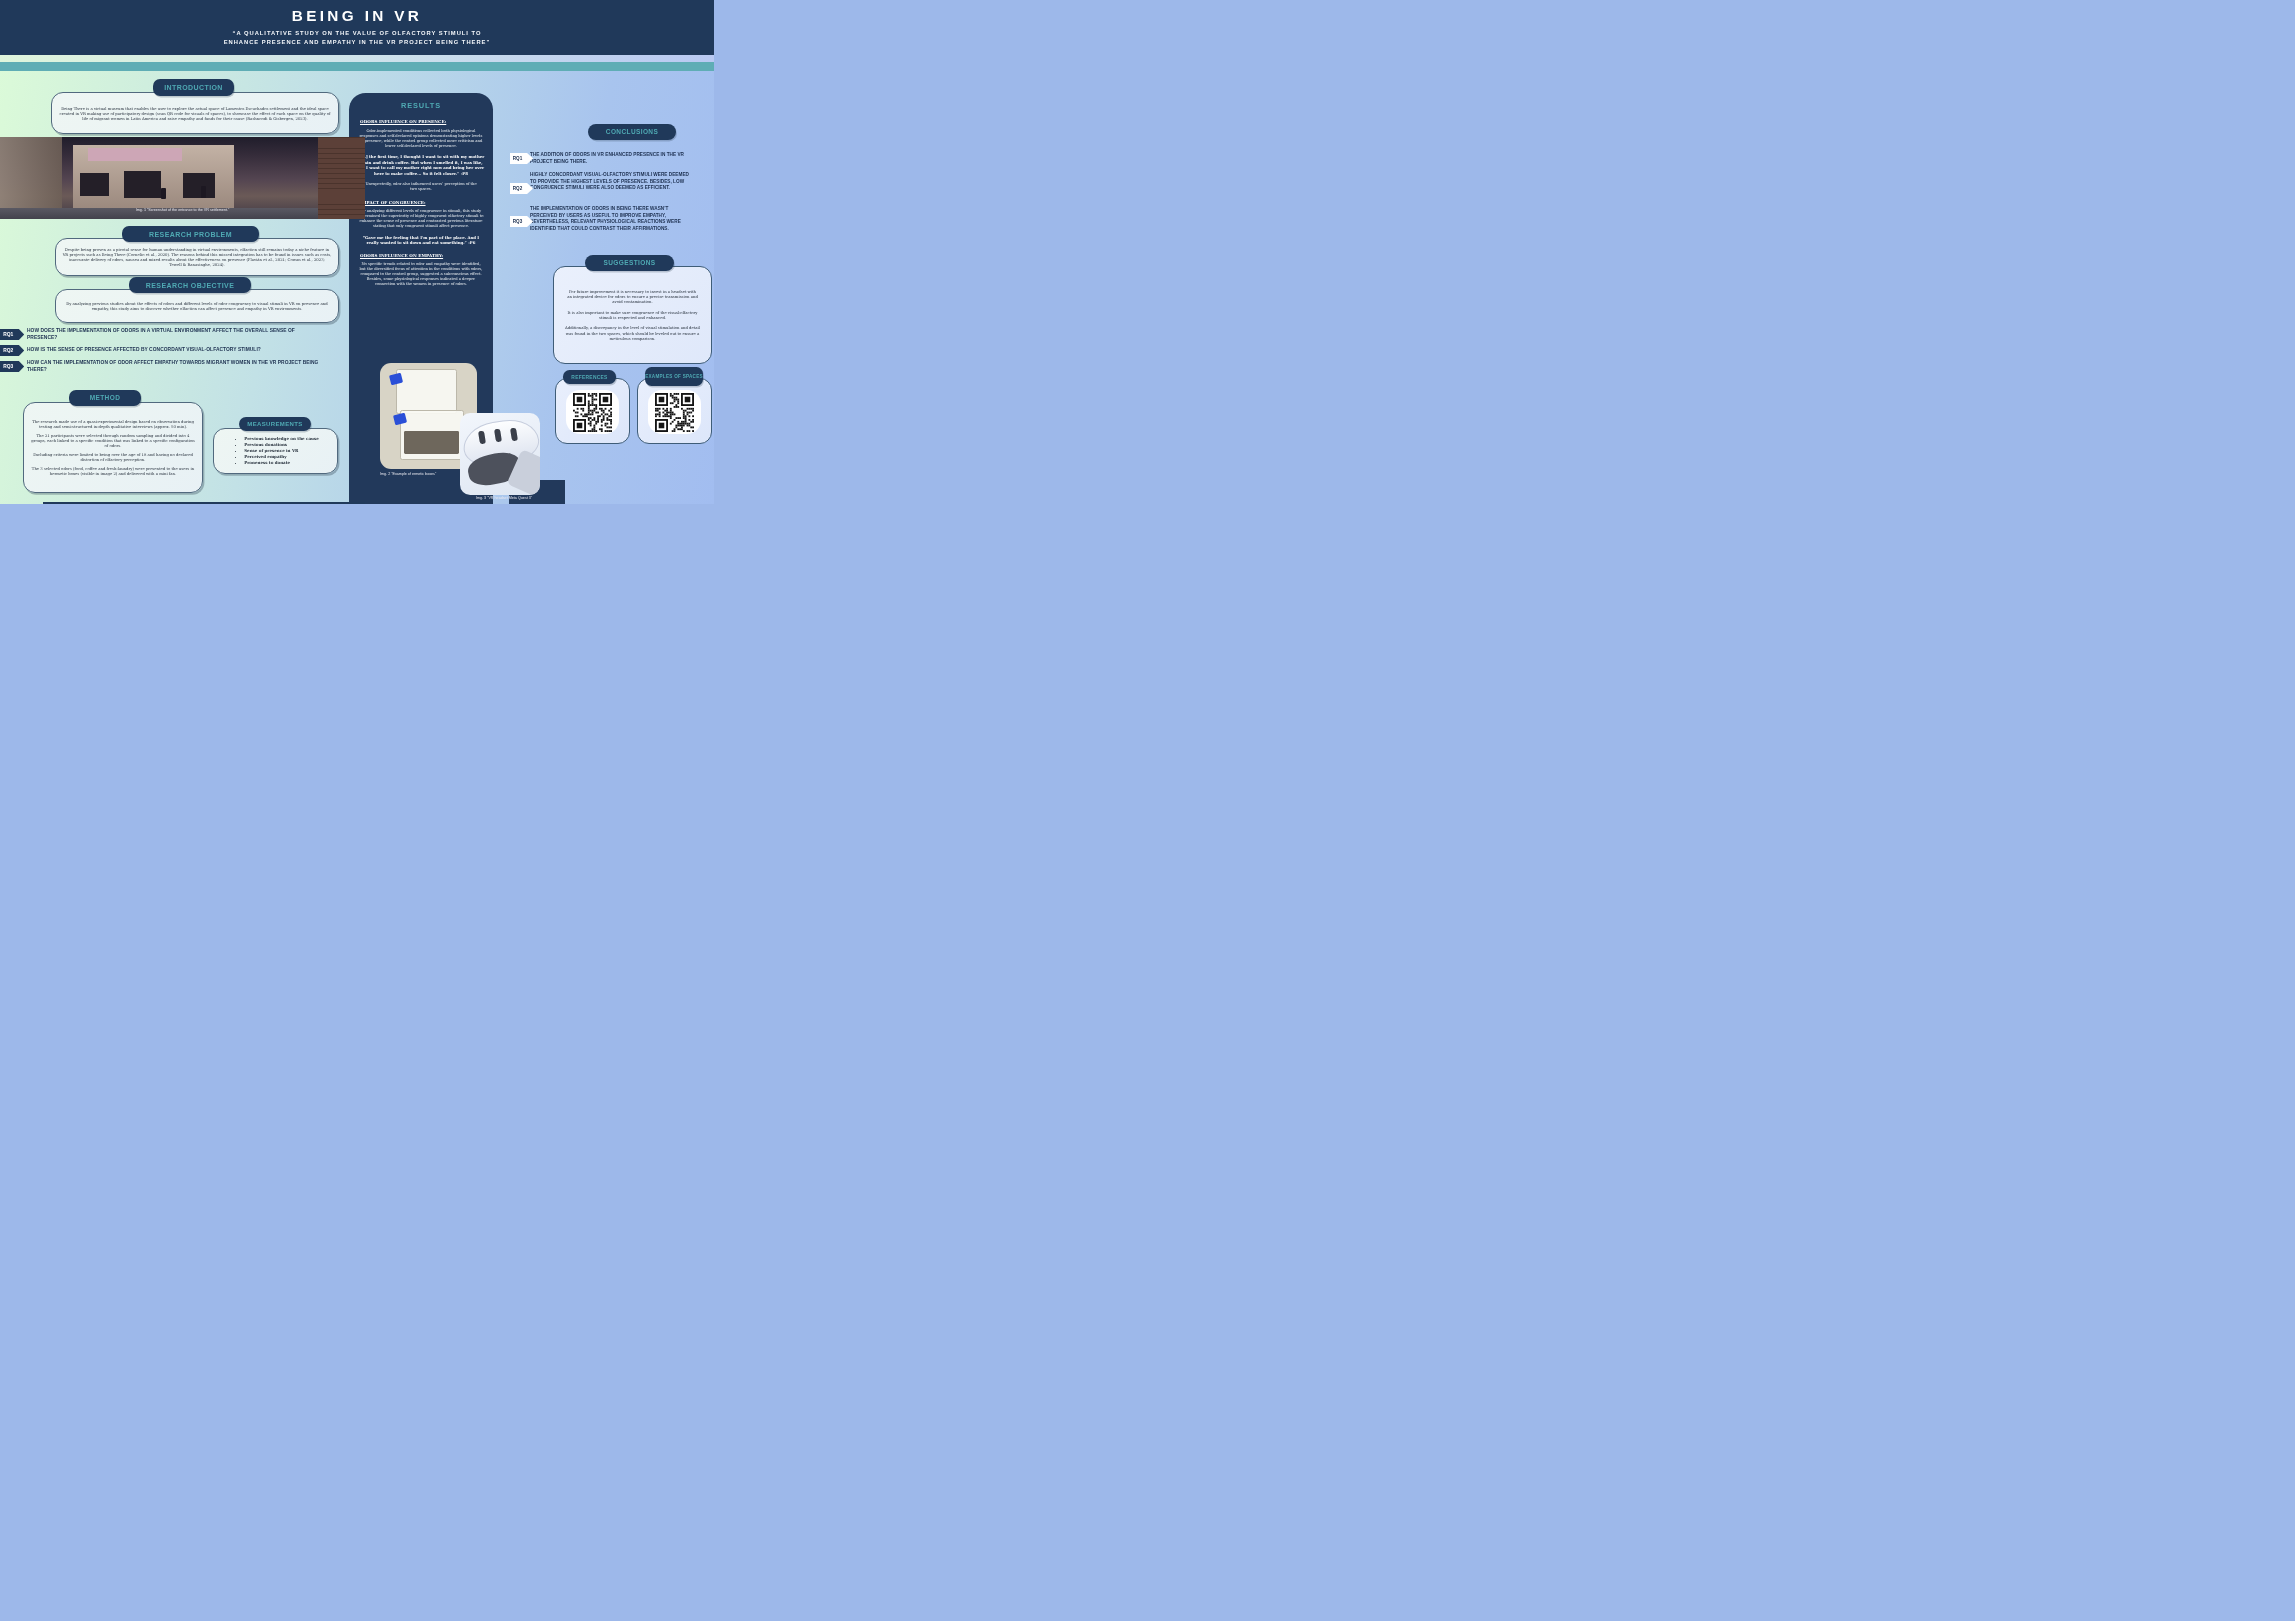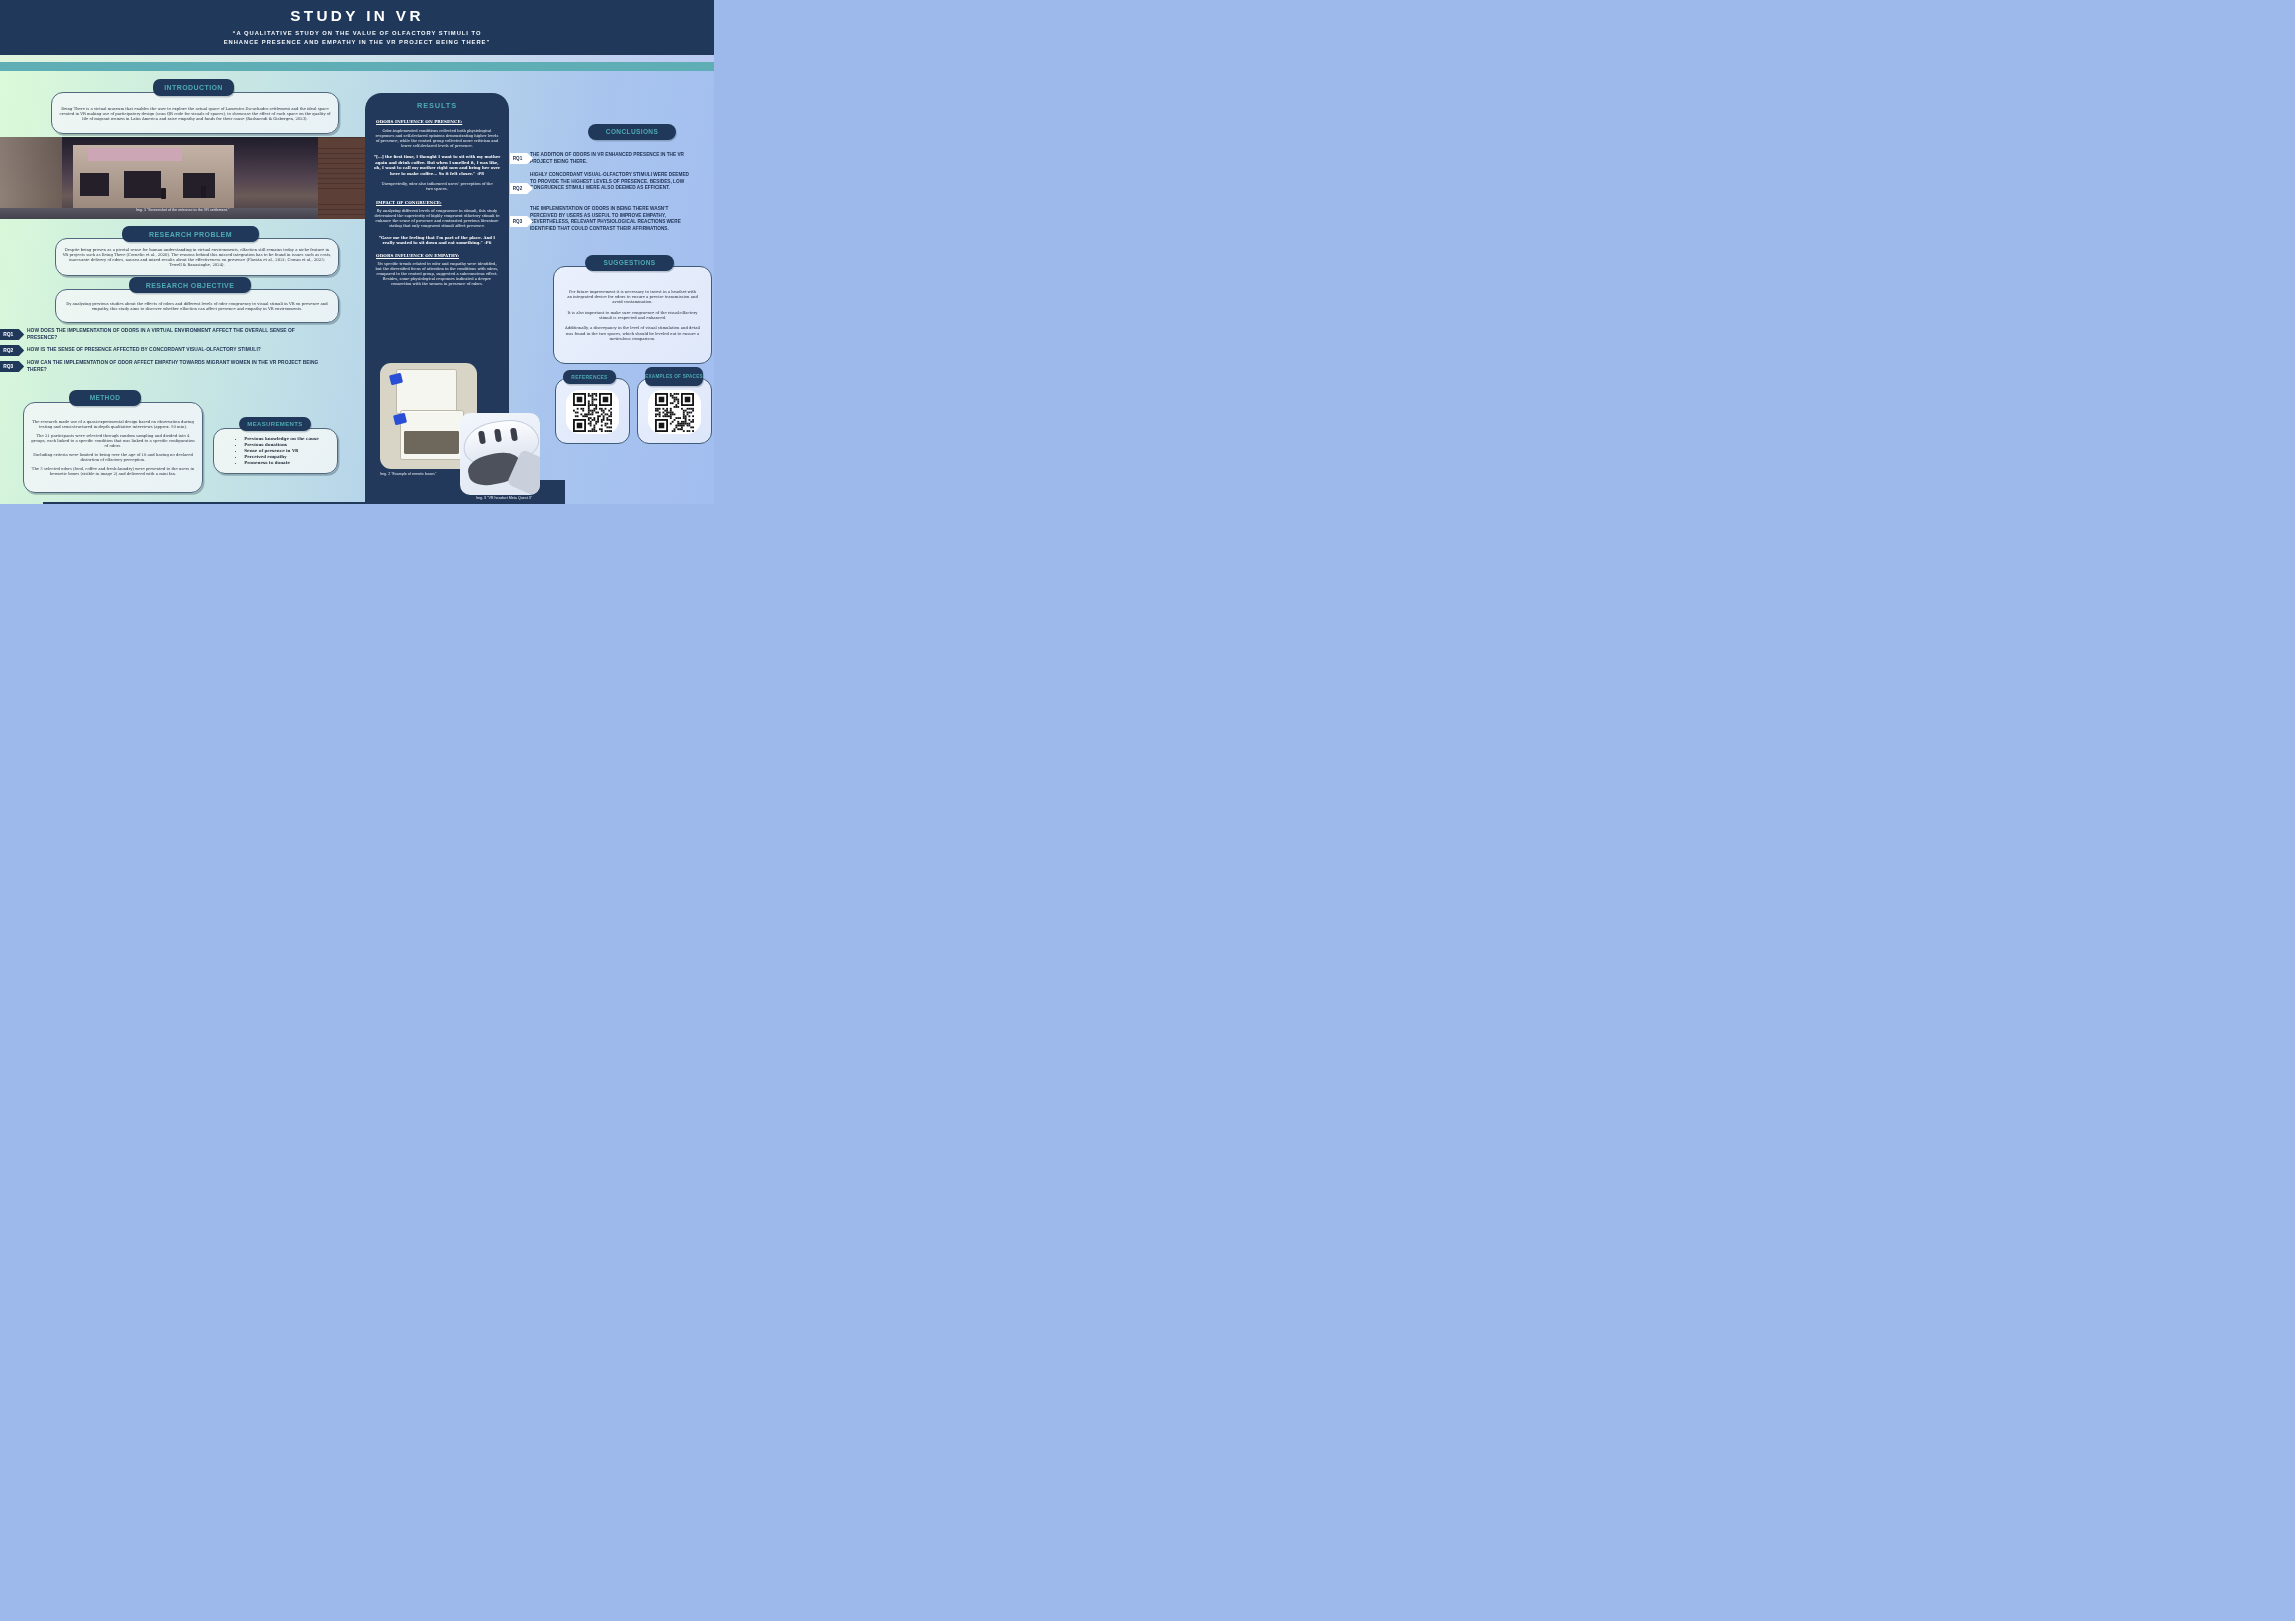--- a/index.html
+++ b/index.html
@@ -20,21 +20,21 @@
        box-shadow:1.4px 1.8px 0 rgba(70,90,105,.4);z-index:2;display:flex;align-items:center;justify-content:center;}
   .serif{font-family:"DejaVu Serif",serif;color:#2b3440;}
   .btxt{font-size:3.7px;line-height:1.32;text-align:center;padding:0 6.5px;}
   
   .chev{background:#20395a;color:#fff;font-weight:bold;font-size:4.9px;display:flex;align-items:center;
         padding-left:3.2px;clip-path:polygon(0 0,78% 0,100% 50%,78% 100%,0 100%);}
   .chev-w{background:#fff;color:#1d3050;font-weight:bold;font-size:4.6px;display:flex;align-items:center;
         padding-left:2.8px;clip-path:polygon(0 0,74% 0,100% 50%,74% 100%,0 100%);z-index:4;}
   .rqtext{color:#1d3050;font-weight:bold;font-size:4.9px;line-height:1.35;letter-spacing:.01em;}
   
-  .results{left:365px;top:93px;width:144px;height:411px;background:#22395b;border-radius:16.6px 16.6px 0 0;z-index:1;}
+  .results{left:349px;top:93px;width:144px;height:411px;background:#22395b;border-radius:16.6px 16.6px 0 0;z-index:1;}
   .res-h{color:#4fa9b3;font-weight:bold;font-size:7.4px;letter-spacing:.12em;text-align:center;}
   .res-sub{font-family:"DejaVu Serif",serif;color:#fff;font-weight:bold;font-size:4.1px;text-decoration:underline;letter-spacing:.02em;}
   .res-p{font-family:"DejaVu Serif",serif;color:#f2f6f8;font-size:3.7px;line-height:1.33;text-align:center;}
   .res-q{font-family:"DejaVu Serif",serif;color:#fff;font-weight:bold;font-size:3.9px;line-height:1.4;text-align:center;}
   .caption{color:#e9e9f0;font-size:3.7px;}
   
   .ctext{color:#1d3050;font-weight:bold;font-size:4.7px;line-height:1.42;letter-spacing:.005em;}
   .sbox{background:linear-gradient(135deg,#eaf0fc,#dfe8fa);border:1.2px solid #3f5d78;border-radius:12px;z-index:2;}
   .stxt{font-family:"DejaVu Serif",serif;color:#26303c;font-size:3.8px;line-height:1.4;text-align:center;}
   .qrbox{background:linear-gradient(135deg,#e9effc,#dce6fa);border:1.2px solid #3f5d78;border-radius:12px;z-index:2;}
@@ -65,21 +65,21 @@
   .footer-bar{left:43px;top:502px;width:322px;height:2.3px;background:#20395a;z-index:5;}
   ul.meas{margin:0;padding:0 0 0 12px;}
   ul.meas li{font-family:"DejaVu Serif",serif;font-weight:bold;color:#26303c;font-size:4px;line-height:1.5;text-align:left;}
 </style>
 </head>
 <body>
 
 <div id="poster">
 
   <div class="abs header">
-    <div class="title">STUDY IN VR</div>
+    <div class="title">BEING IN VR</div>
     <div class="subtitle">
       <div>“A QUALITATIVE STUDY ON THE VALUE OF OLFACTORY STIMULI TO</div>
       <div>ENHANCE PRESENCE AND EMPATHY IN THE VR PROJECT BEING THERE”</div>
     </div>
   </div>
   <div class="abs band1"></div>
   <div class="abs band2"></div>
 
   <div class="abs tag" style="left:153px;top:79px;width:81px;height:16.6px;font-size:7px;">
       <span>INTRODUCTION</span>

